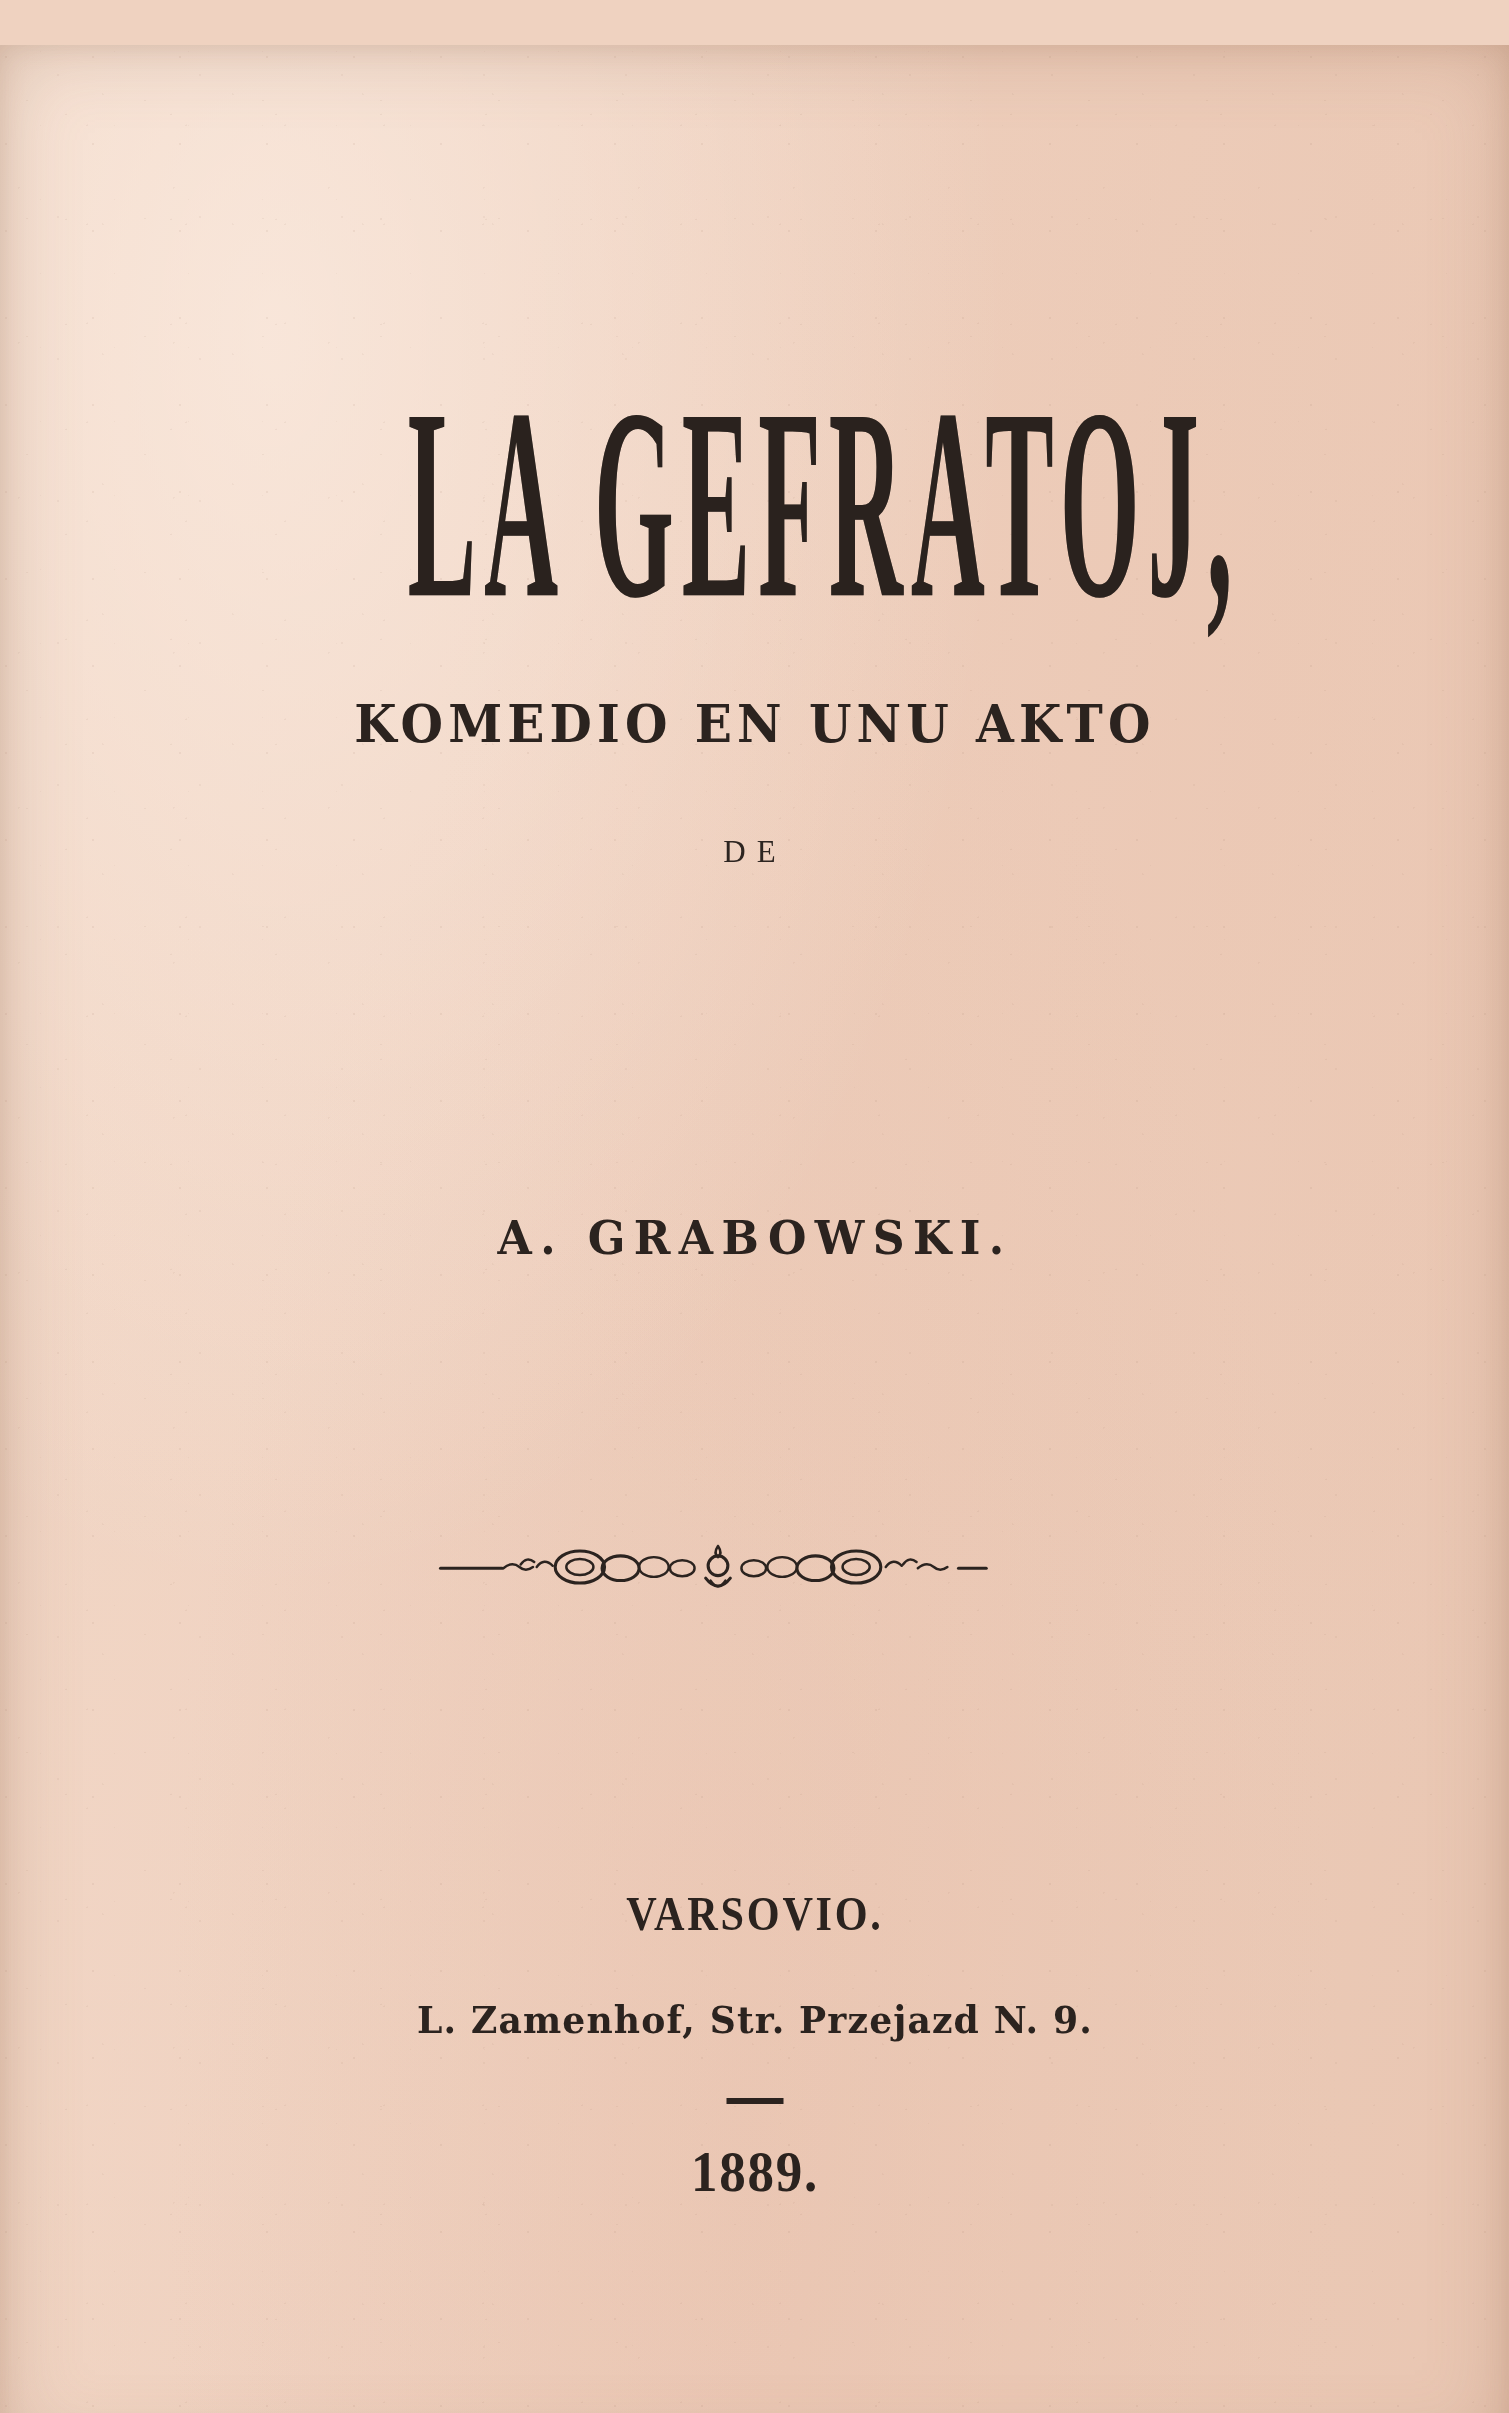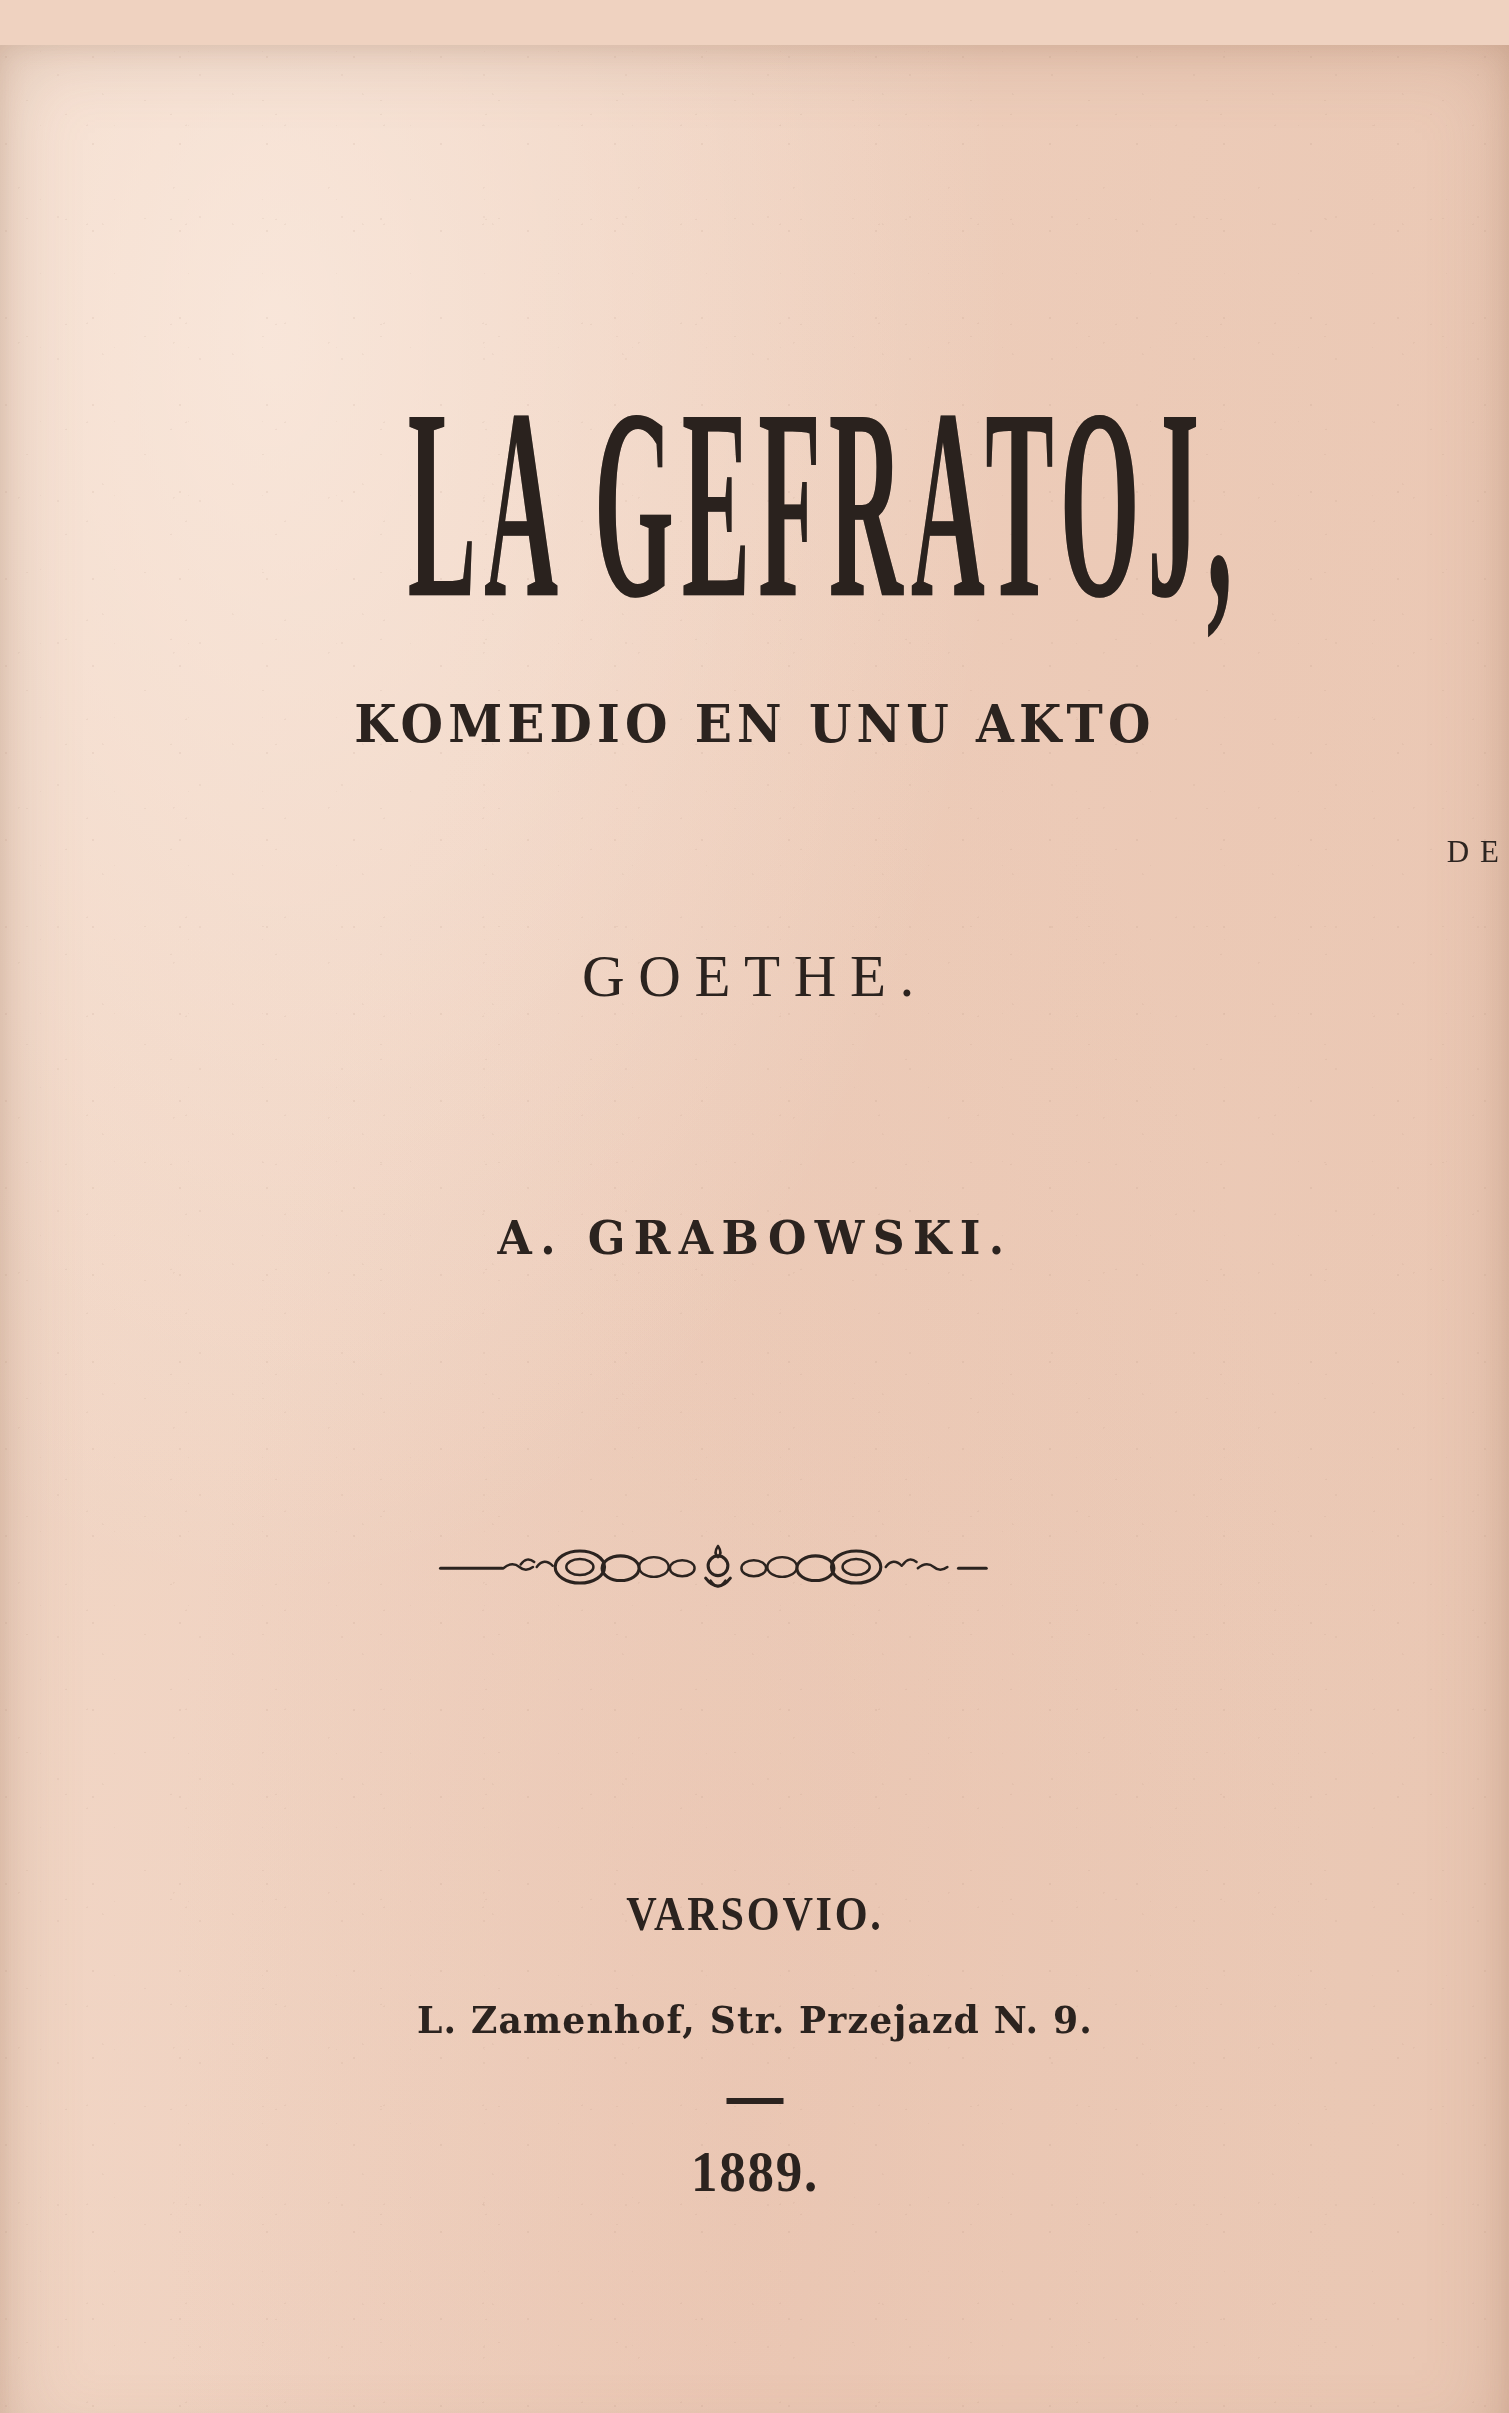--- a/index.html
+++ b/index.html
@@ -100,21 +100,20 @@
   .de {
     position: absolute;
     top: 789px;
     left: 0;
     right: 0;
     font-family: "Liberation Serif", serif;
     font-weight: 400;
     font-size: 31px;
     letter-spacing: 11px;
     color: #2d2521;
-    text-align: right;
   }
 
   .author {
     position: absolute;
     top: 897px;
     left: 0;
     right: 0;
     font-family: "Liberation Serif", serif;
     font-weight: 400;
     font-size: 59px;
@@ -217,21 +216,20 @@
   <div class="vignette"></div>
 
   <div class="content">
 
     <div class="title">LA GEFRATOJ,</div>
 
     <div class="subtitle">KOMEDIO EN UNU AKTO</div>
 
     <div class="de">DE</div>
 
-    <div class="author">GOETHE.</div>
 
 
     <div class="translator-name">A. GRABOWSKI.</div>
 
     <div class="ornament">
       <svg viewBox="0 0 1060 120" width="656" height="74" aria-hidden="true">
         <g fill="none" stroke="#2b231f" stroke-width="4" stroke-linecap="round">
 
           <path d="M20 62 L120 62" stroke-width="5"></path>
           <path d="M122 62 q14 -12 26 -2 q10 9 22 0" stroke-width="4"></path>

